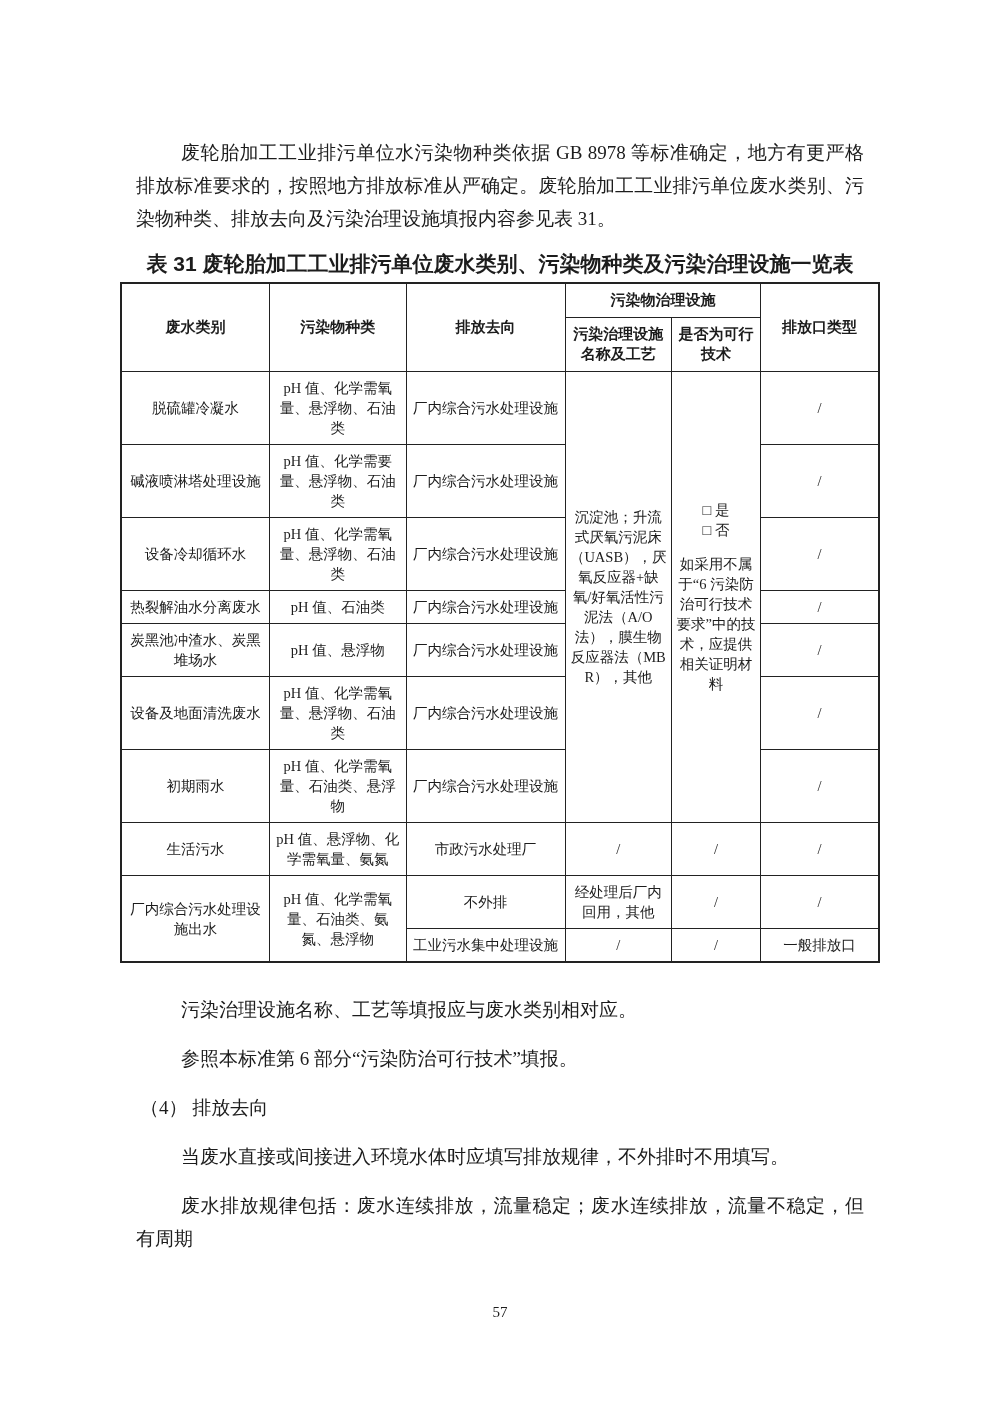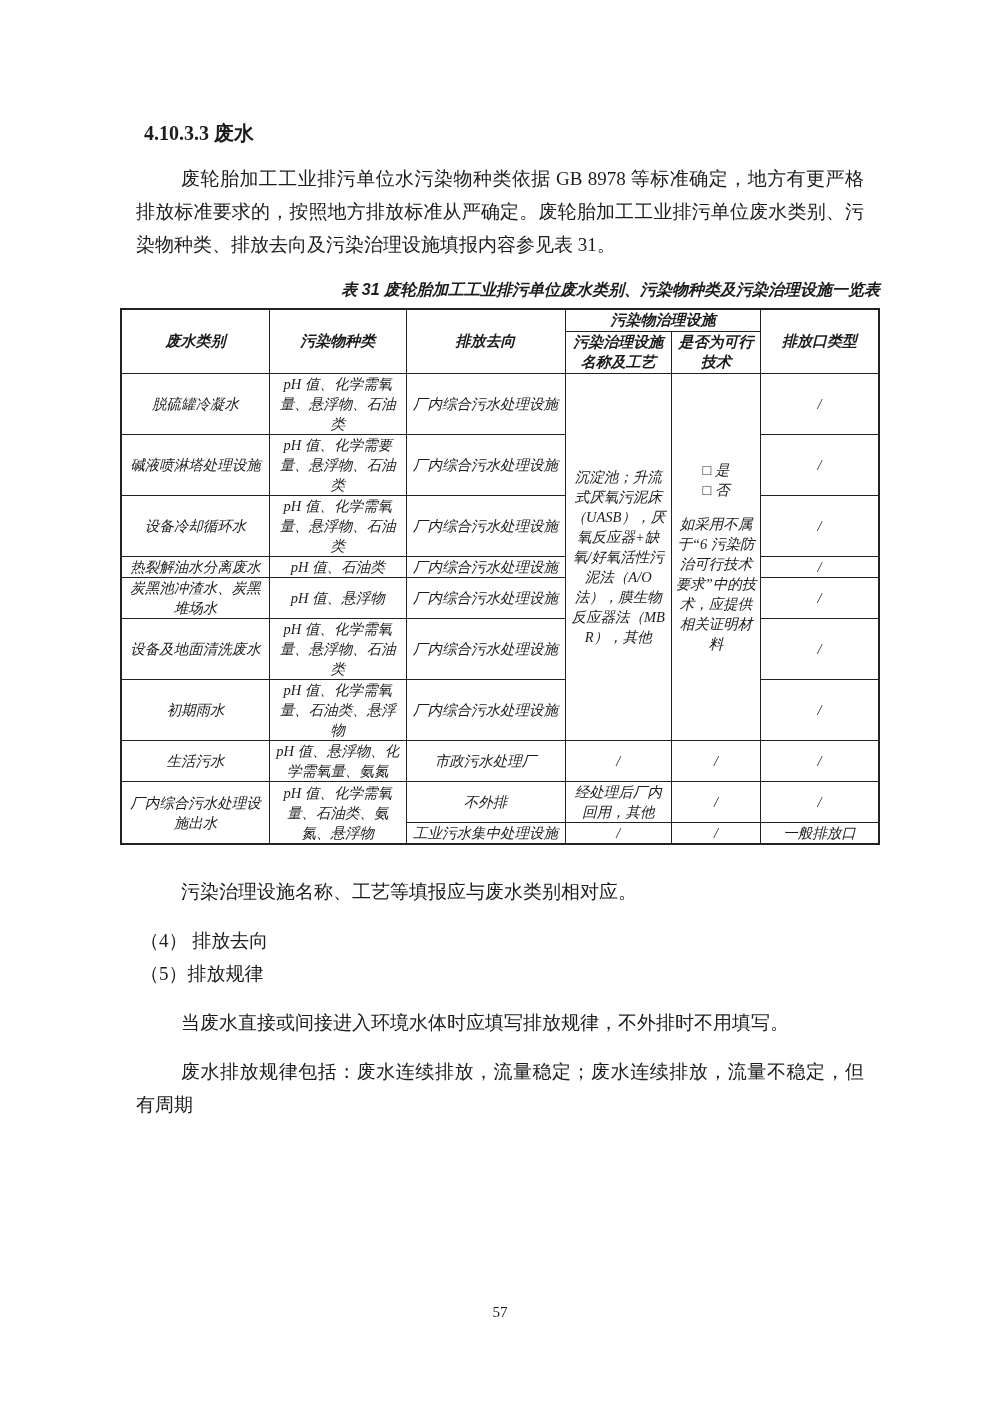--- a/index.html
+++ b/index.html
@@ -18,52 +18,50 @@
   .heading .ttl{font-family:"Liberation Sans",sans-serif;}
   .item{
     font-size:19px;line-height:33px;margin:0;padding-left:20px;
   }
   .para{
     font-size:19px;line-height:33px;margin:16px;text-indent:45px;
     text-align:justify;
   }
   .table-title{
     font-family:"Liberation Sans",sans-serif;font-weight:bold;
-    font-size:16px;line-height:26px;text-align:right;margin:3px 0 5px 0;font-style:italic;
+    font-size:21px;line-height:26px;text-align:center;margin:3px 0 5px 0;
   }
   table.t31{
     width:100%;border-collapse:collapse;table-layout:fixed;
     border:2px solid #222;margin-bottom:30px;
   }
   table.t31 th,table.t31 td{
     border:1px solid #222;text-align:center;vertical-align:middle;
-    padding:0 3px;font-size:14.5px;line-height:1.38;
+    padding:6px 3px;font-size:14.5px;line-height:1.38;
     word-break:break-all;
-    font-style:italic;
   }
   table.t31 th{
     font-family:"Liberation Sans",sans-serif;font-weight:bold;
     font-size:15px;
   }
   table.t31 td{font-family:"Liberation Serif","DejaVu Serif",serif;}
   .chk-lines{margin-bottom:14px;}
   .chk-line{white-space:nowrap;}
   .feasible-note{margin-top:14px;}
   .page-number{
     position:absolute;left:0;width:1000px;text-align:center;
     top:1304px;font-size:15px;
   }
 </style>
 </head>
 <body>
 
 <div class="page">
   <div class="content">
 
-    <h3 class="heading"><span class="num">4.10.3.3</span> <span class="ttl">废水</span></h3>
 
     <p class="para">废轮胎加工工业排污单位水污染物种类依据 GB 8978 等标准确定，地方有更严格排放标准要求的，按照地方排放标准从严确定。废轮胎加工工业排污单位废水类别、污染物种类、排放去向及污染治理设施填报内容参见表 31。</p>
 
     <p class="table-title">表 31 废轮胎加工工业排污单位废水类别、污染物种类及污染治理设施一览表</p>
 
     <table class="t31">
       <colgroup>
         <col style="width:19.6%">
           <col style="width:18.0%">
           <col style="width:21.0%">
@@ -154,21 +152,21 @@
         <tr>
           <td>工业污水集中处理设施</td>
           <td>/</td>
           <td>/</td>
           <td>一般排放口</td>
         </tr>
       </tbody>
     </table>
 
     <p class="para">污染治理设施名称、工艺等填报应与废水类别相对应。</p>
+    <p class="para">参照本标准第 6 部分“污染防治可行技术”填报。</p>
     <p class="item">（4） 排放去向</p>
-    <p class="item">（5）排放规律</p>
     <p class="para">当废水直接或间接进入环境水体时应填写排放规律，不外排时不用填写。</p>
     <p class="para">废水排放规律包括：废水连续排放，流量稳定；废水连续排放，流量不稳定，但有周期</p>
 
   </div>
 
   <div class="page-number">57</div>
 </div>
 
 </body></html>

